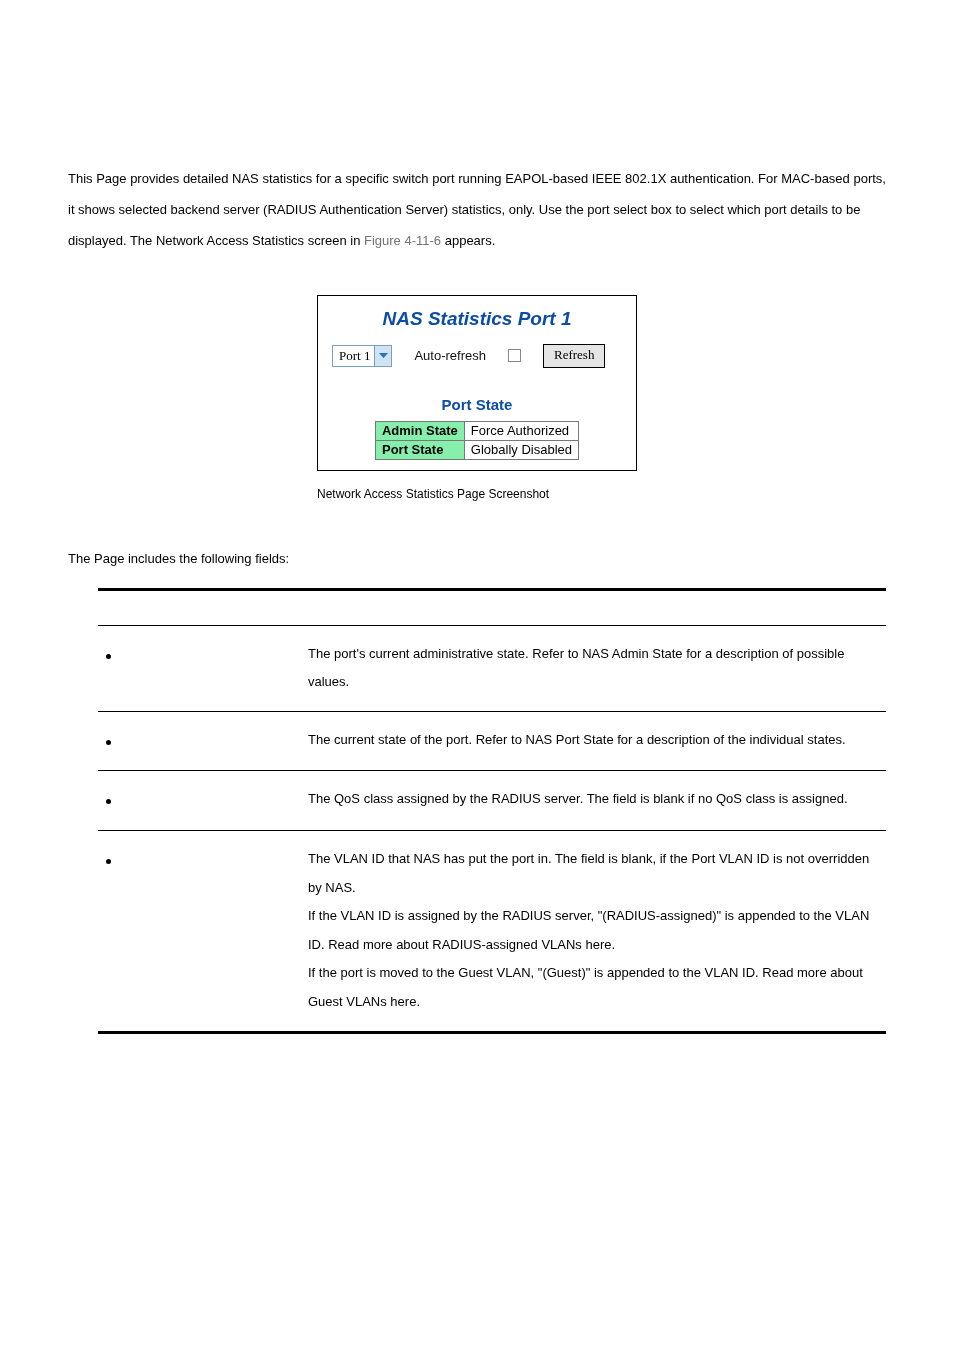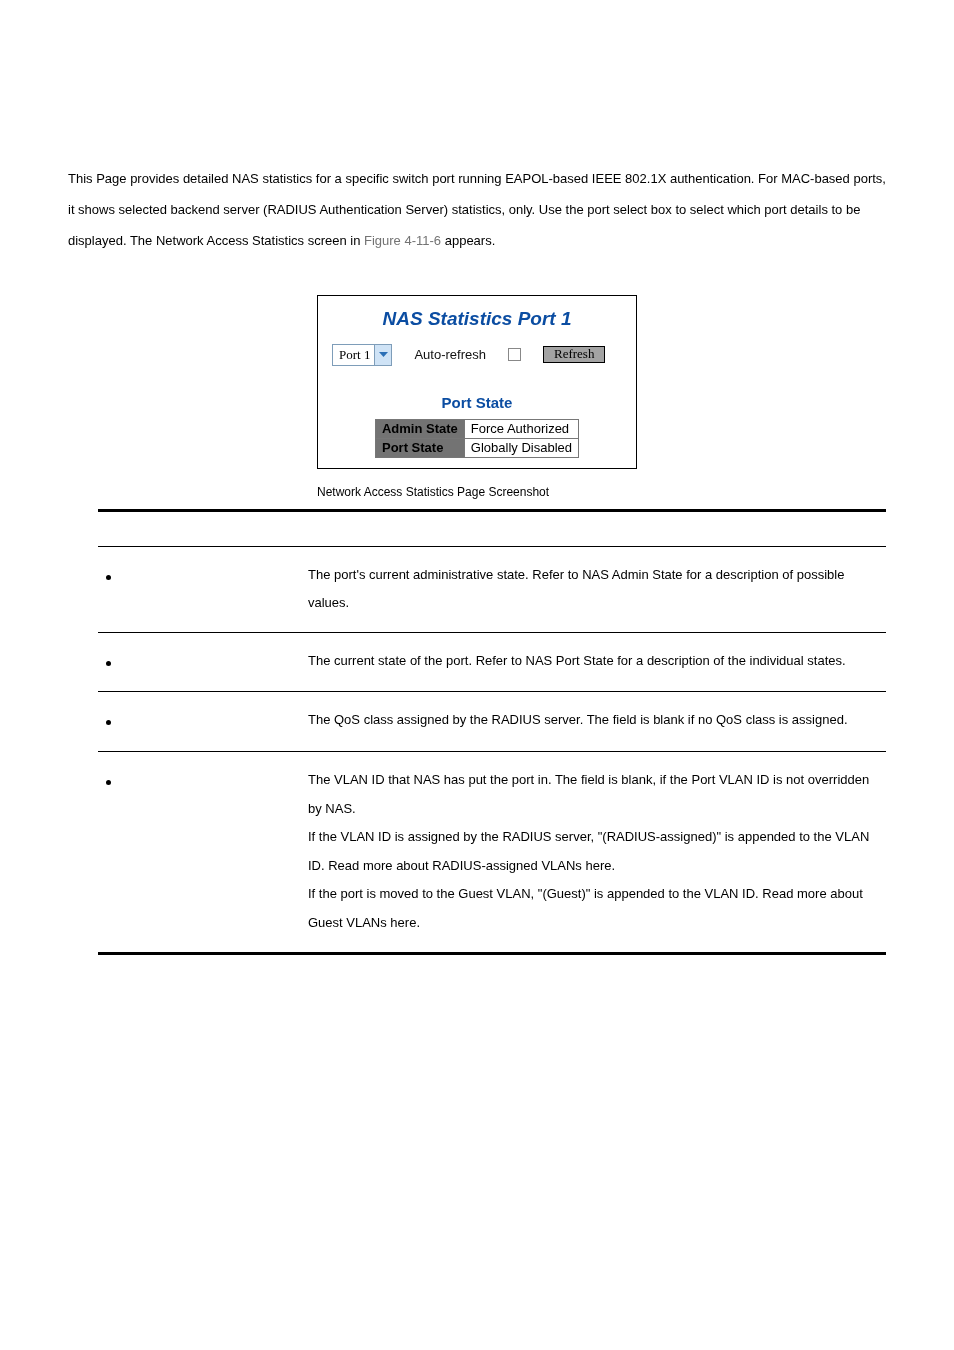--- a/index.html
+++ b/index.html
@@ -76,25 +76,25 @@
   .checkbox {
     width: 13px;
     height: 13px;
     border: 1px solid #888;
     display: inline-block;
     box-sizing: border-box;
     background: #fff;
   }
   .refresh-btn {
     border: 1px solid #000;
-    background: #a3a3a3;
+    background: #e5e5e5;
     font-family: "Times New Roman", serif;
     font-size: 13px;
     padding: 1px 10px 2px 10px;
-    height: 17px;
+    height: 24px;
     box-sizing: border-box;
     display: inline-flex;
     align-items: center;
   }
   .ps-title {
     color: #0b4da2;
     font-weight: bold;
     font-size: 15px;
     margin-bottom: 8px;
   }
@@ -102,21 +102,21 @@
     margin: 0 auto;
     border-collapse: collapse;
   }
   .ps-table td, .ps-table th {
     border: 1px solid #777;
     font-size: 13px;
     padding: 1px 6px 2px 6px;
     text-align: left;
   }
   .ps-table .hdr {
-    background: #737373;
+    background: #86efac;
     font-weight: bold;
   }
   .caption {
     text-align: left;
     font-size: 12px;
     margin-top: 16px;
   }
   .lead {
     font-size: 13px;
     margin-top: 50px;
@@ -200,20 +200,21 @@
         <tr>
           <td class="hdr">Port State</td>
           <td>Globally Disabled</td>
         </tr>
       </tbody>
         </table>
     </div>
     <div class="caption">Network Access Statistics Page Screenshot</div>
   </div>
 
+  <div class="lead">The Page includes the following fields:</div>
 
   <div class="field-table-wrap">
     <table class="fields">
       <colgroup>
           <col class="c1">
           <col>
         </colgroup>
       <thead>
         <tr>
           <th></th>

